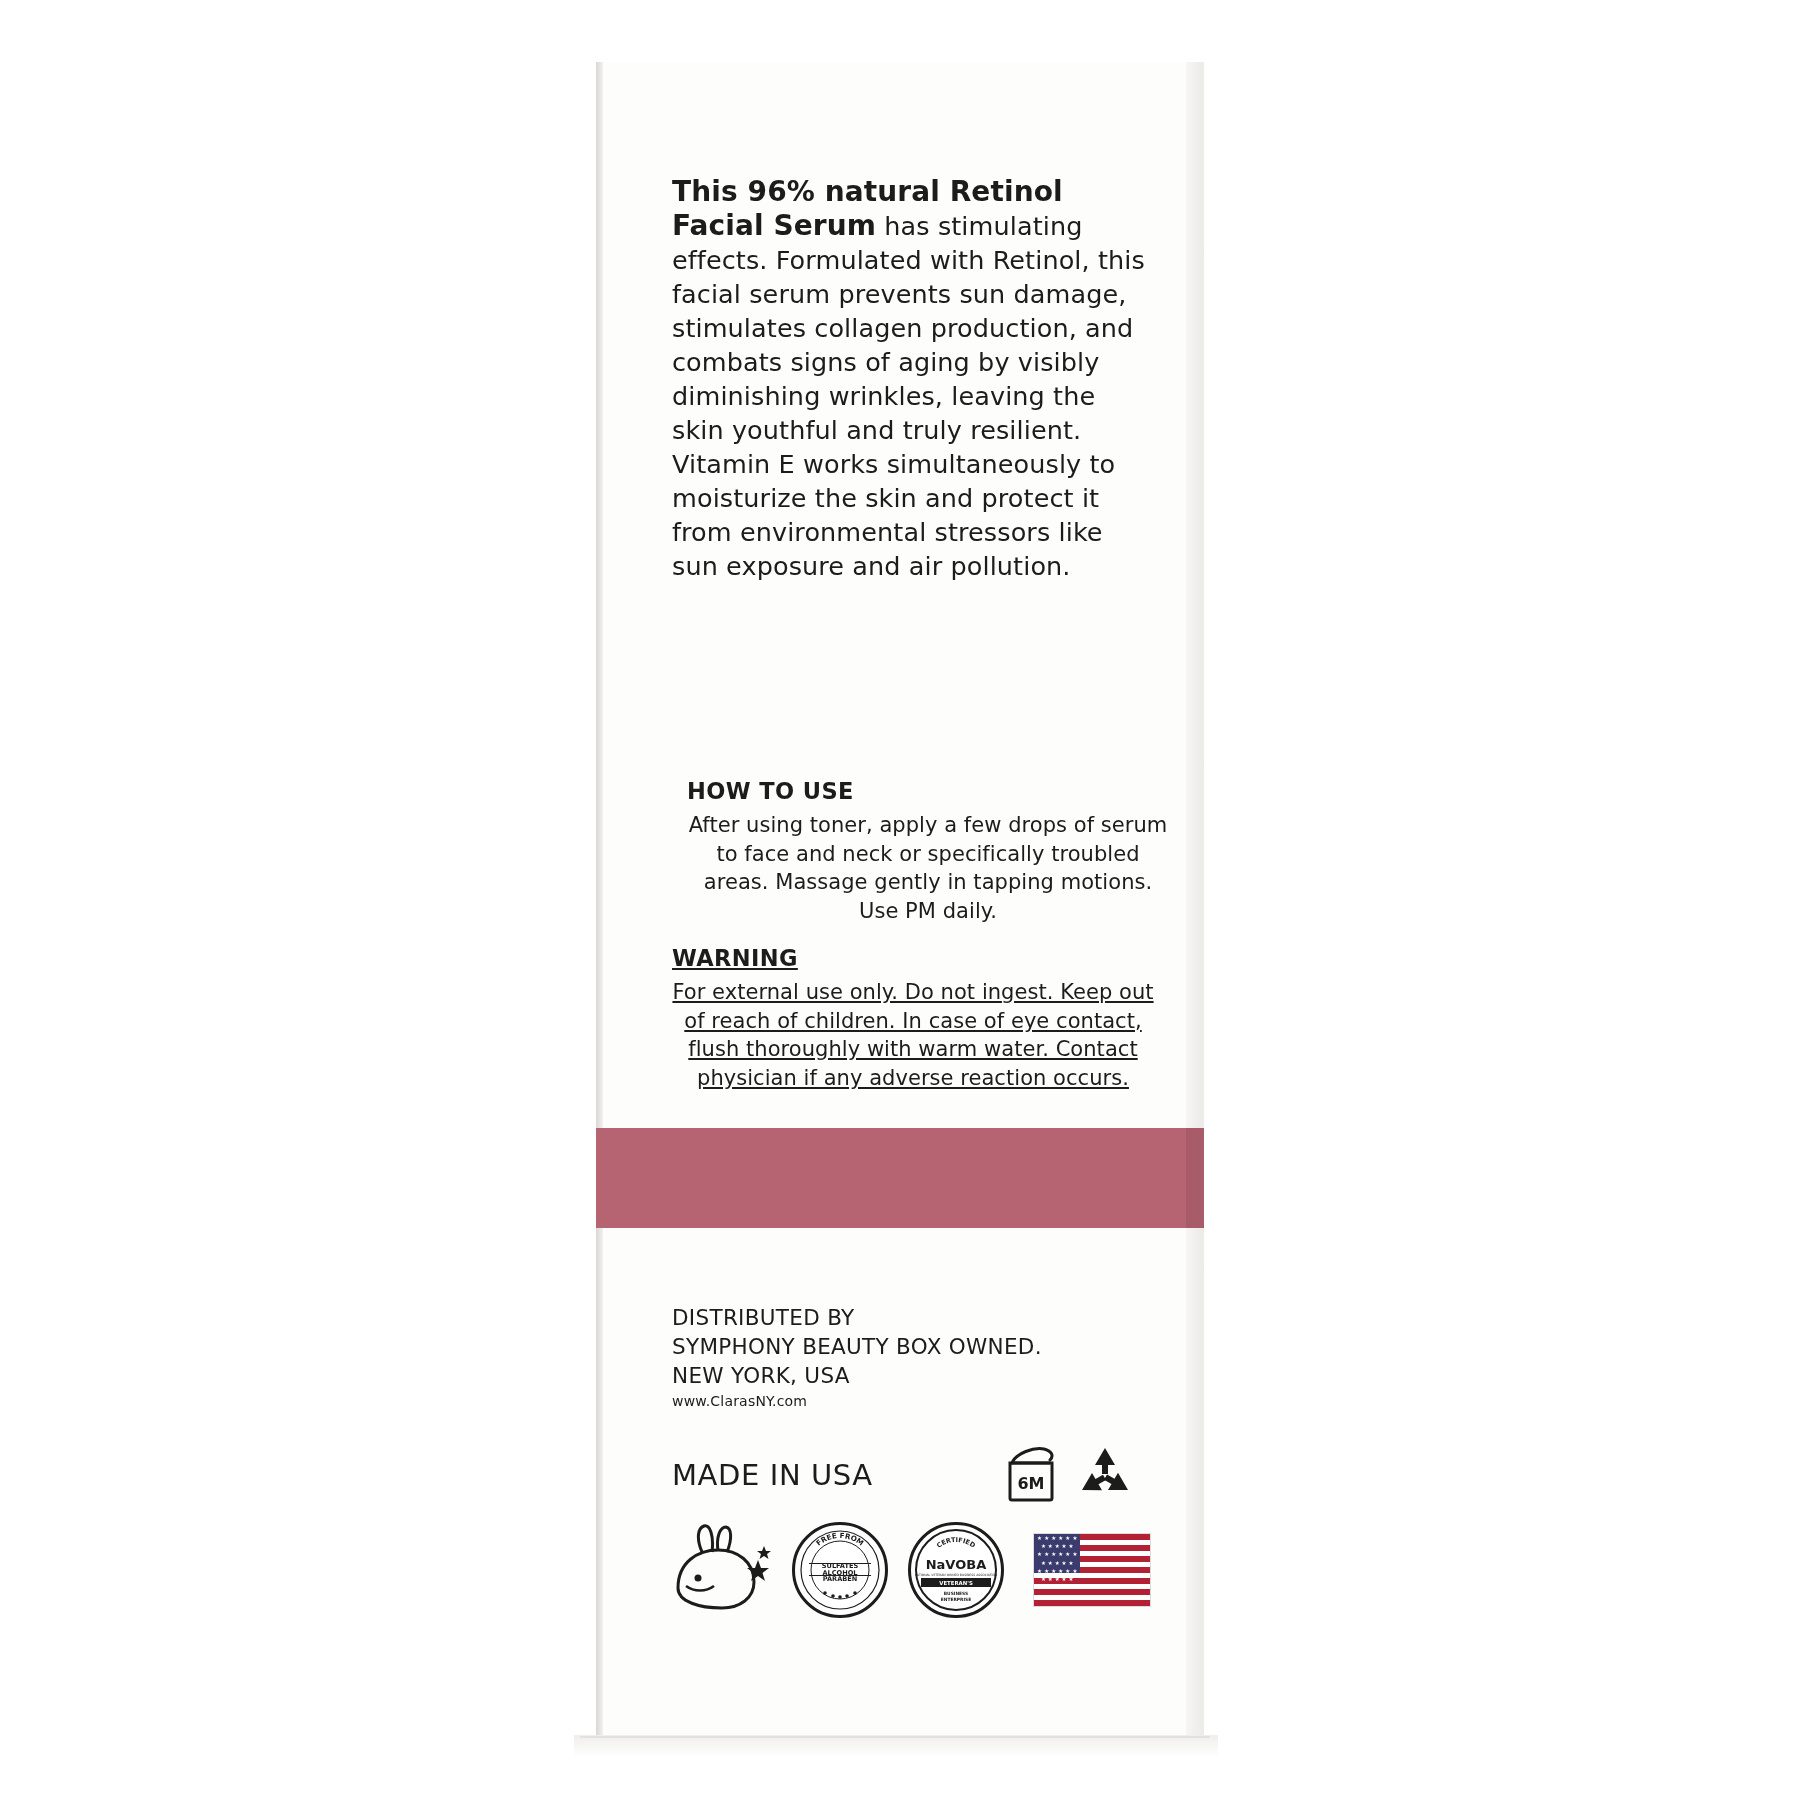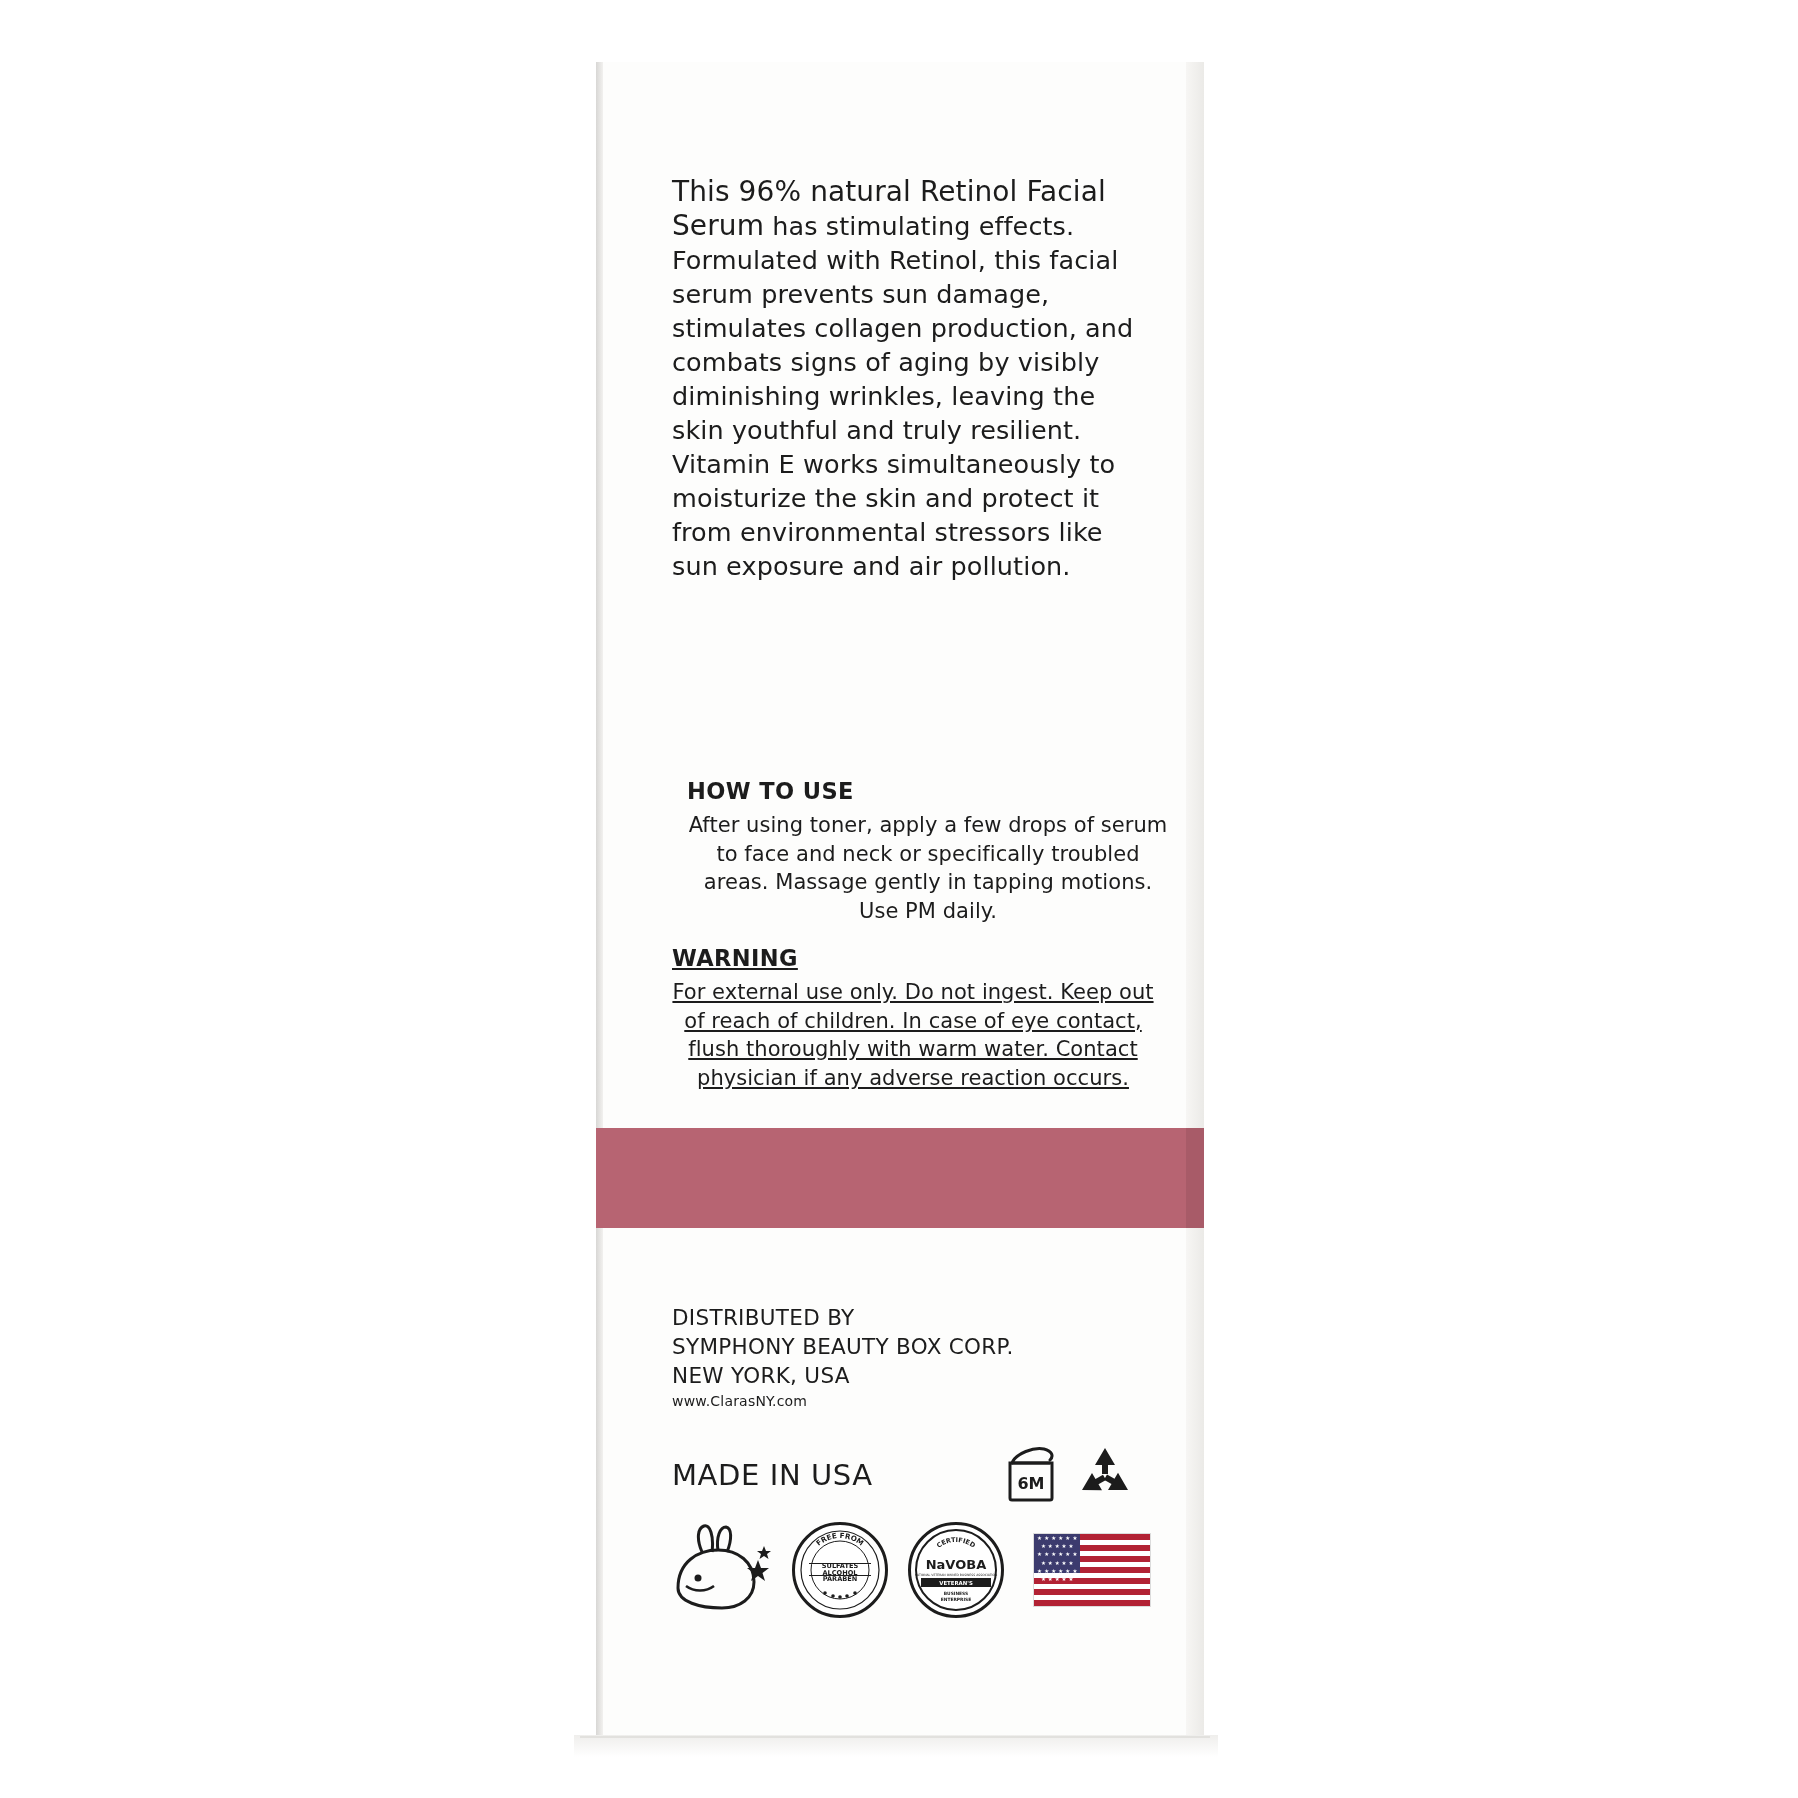--- a/index.html
+++ b/index.html
@@ -69,21 +69,21 @@
     color: #1c1c1c;
   }
 
   #desc {
     top: 175px;
     font-size: 25.5px;
     line-height: 34px;
     letter-spacing: .1px;
   }
   #desc .lead {
-    font-weight: 400;
+    font-weight: 700;
     font-size: 28px;
   }
 
   .section-title {
     font-weight: 700;
     font-size: 22.5px;
     letter-spacing: .4px;
     margin-bottom: 7px;
   }
   .section-body {
@@ -209,21 +209,21 @@
 
 <div class="panel" id="warning">
   <div class="section-title">WARNING</div>
   <div class="section-body">For external use only. Do not ingest. Keep out of reach of children. In case of eye contact, flush thoroughly with warm water. Contact physician if any adverse reaction occurs.</div>
 </div>
 
 <div id="band"></div>
 <div id="band-shade"></div>
 
 <div class="panel" id="distributed" style="white-space:pre-line;">DISTRIBUTED BY
-SYMPHONY BEAUTY BOX CORP.
+SYMPHONY BEAUTY BOX OWNED.
 NEW YORK, USA</div>
 <div class="panel" id="website">www.ClarasNY.com</div>
 <div class="panel" id="made-in">MADE IN USA</div>
 
 <div id="icon-row-top">
   <div class="pao">
     <svg width="62" height="60" viewBox="0 0 62 60">
       <path d="M10 20 L10 55 A2 2 0 0 0 12 57 L50 57 A2 2 0 0 0 52 55 L52 20 Z" fill="none" stroke="#1c1c1c" stroke-width="3"></path>
       <path d="M12 20 C16 10 34 4 44 6 C52 8 54 13 50 17" fill="none" stroke="#1c1c1c" stroke-width="3" stroke-linecap="round"></path>
       <path d="M12 20 L50 20" stroke="#1c1c1c" stroke-width="3"></path>

